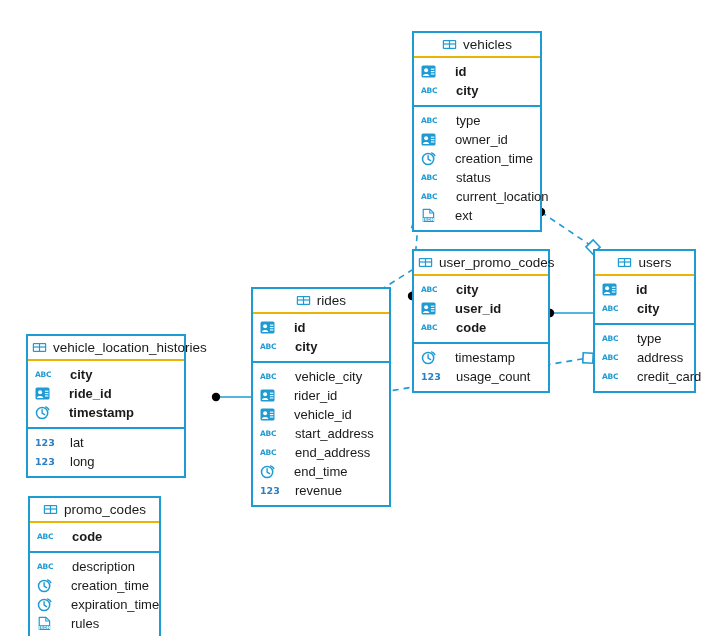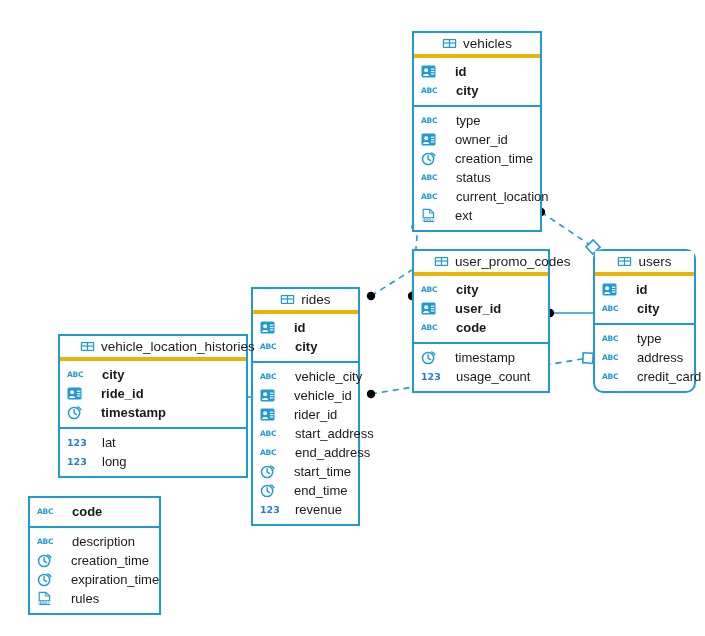--- a/index.html
+++ b/index.html
@@ -38,22 +38,22 @@
     background: #ffffff;
     border: 2px solid #1f9bd4;
     z-index: 2;
   }
   .entity-header {
     box-sizing: border-box;
     height: 25px;
     display: flex;
     align-items: center;
     gap: 6px;
-    padding: 0 20px;
-    border-bottom: 4px solid #eab308;
+    padding: 0 4px;
+    border-bottom: 2px solid #eab308;
     background: #ffffff;
     font-size: 13.5px;
     color: #1a1a1a;
     white-space: nowrap;
   }
   .entity-header.center {
     justify-content: center;
   }
   .entity-header.left {
     justify-content: flex-start;
@@ -276,21 +276,21 @@
             </svg>
           </span>
           <span class="fname">timestamp</span>
         </div>
         <div class="field">
           <span class="num-icon">123</span>
           <span class="fname">usage_count</span>
         </div>
       </div>
     </div>
-    <div class="entity" style="left: 593px; top: 249px; width: 103px; border-radius: 10px;">
+    <div class="entity" style="left: 593px; top: 249px; width: 103px;">
       <div class="entity-header center">
         <span class="icn">
           <svg width="15" height="15" viewBox="0 0 15 15">
             <rect x="0.8" y="3.0" width="13.4" height="9.0" rx="1" fill="#1f9bd4"></rect>
             <rect x="2.0" y="4.2" width="4.9" height="2.2" fill="#ffffff"></rect>
             <rect x="8.1" y="4.2" width="4.9" height="2.2" fill="#ffffff"></rect>
             <rect x="2.0" y="7.6" width="4.9" height="3.2" fill="#ffffff"></rect>
             <rect x="8.1" y="7.6" width="4.9" height="3.2" fill="#ffffff"></rect>
           </svg>
         </span>
@@ -323,21 +323,21 @@
         <div class="field">
           <span class="abc-icon">ABC</span>
           <span class="fname">address</span>
         </div>
         <div class="field">
           <span class="abc-icon">ABC</span>
           <span class="fname">credit_card</span>
         </div>
       </div>
     </div>
-    <div class="entity" style="left: 251px; top: 287px; width: 109px;">
+    <div class="entity" style="left: 251px; top: 287px; width: 140px;">
       <div class="entity-header center">
         <span class="icn">
           <svg width="15" height="15" viewBox="0 0 15 15">
             <rect x="0.8" y="3.0" width="13.4" height="9.0" rx="1" fill="#1f9bd4"></rect>
             <rect x="2.0" y="4.2" width="4.9" height="2.2" fill="#ffffff"></rect>
             <rect x="8.1" y="4.2" width="4.9" height="2.2" fill="#ffffff"></rect>
             <rect x="2.0" y="7.6" width="4.9" height="3.2" fill="#ffffff"></rect>
             <rect x="8.1" y="7.6" width="4.9" height="3.2" fill="#ffffff"></rect>
           </svg>
         </span>
@@ -371,70 +371,60 @@
           <span class="icn">
             <svg width="15" height="15" viewBox="0 0 15 15">
               <rect x="0.5" y="1.5" width="14" height="12" rx="1.6" fill="#1f9bd4"></rect>
               <circle cx="5.1" cy="6.2" r="2.0" fill="#ffffff"></circle>
               <path d="M1.9 12.0 C2.3 9.4 7.9 9.4 8.3 12.0 Z" fill="#ffffff"></path>
               <rect x="9.9" y="4.6" width="3.5" height="1.15" fill="#ffffff"></rect>
               <rect x="9.9" y="7.0" width="3.5" height="1.15" fill="#ffffff"></rect>
               <rect x="9.9" y="9.4" width="3.5" height="1.15" fill="#ffffff"></rect>
             </svg>
           </span>
+          <span class="fname">rider_id</span>
+        </div>
+        <div class="field">
+          <span class="icn">
+            <svg width="15" height="15" viewBox="0 0 15 15">
+              <rect x="0.5" y="1.5" width="14" height="12" rx="1.6" fill="#1f9bd4"></rect>
+              <circle cx="5.1" cy="6.2" r="2.0" fill="#ffffff"></circle>
+              <path d="M1.9 12.0 C2.3 9.4 7.9 9.4 8.3 12.0 Z" fill="#ffffff"></path>
+              <rect x="9.9" y="4.6" width="3.5" height="1.15" fill="#ffffff"></rect>
+              <rect x="9.9" y="7.0" width="3.5" height="1.15" fill="#ffffff"></rect>
+              <rect x="9.9" y="9.4" width="3.5" height="1.15" fill="#ffffff"></rect>
+            </svg>
+          </span>
           <span class="fname">vehicle_id</span>
-        </div>
-        <div class="field">
-          <span class="icn">
-            <svg width="15" height="15" viewBox="0 0 15 15">
-              <rect x="0.5" y="1.5" width="14" height="12" rx="1.6" fill="#1f9bd4"></rect>
-              <circle cx="5.1" cy="6.2" r="2.0" fill="#ffffff"></circle>
-              <path d="M1.9 12.0 C2.3 9.4 7.9 9.4 8.3 12.0 Z" fill="#ffffff"></path>
-              <rect x="9.9" y="4.6" width="3.5" height="1.15" fill="#ffffff"></rect>
-              <rect x="9.9" y="7.0" width="3.5" height="1.15" fill="#ffffff"></rect>
-              <rect x="9.9" y="9.4" width="3.5" height="1.15" fill="#ffffff"></rect>
-            </svg>
-          </span>
-          <span class="fname">rider_id</span>
         </div>
         <div class="field">
           <span class="abc-icon">ABC</span>
           <span class="fname">start_address</span>
         </div>
         <div class="field">
           <span class="abc-icon">ABC</span>
           <span class="fname">end_address</span>
         </div>
         <div class="field">
           <span class="icn">
             <svg width="15" height="15" viewBox="0 0 15 15">
               <circle cx="7.1" cy="8.0" r="5.6" fill="#ffffff" stroke="#1f9bd4" stroke-width="1.5"></circle>
               <path d="M7.1 4.6 L7.1 8.0 L9.6 9.6" fill="none" stroke="#1f9bd4" stroke-width="1.4" stroke-linecap="round"></path>
               <path d="M10.6 1.9 C12.2 2.4 13.3 3.4 13.8 4.6" fill="none" stroke="#1f9bd4" stroke-width="1.5" stroke-linecap="round"></path>
             </svg>
           </span>
-          <span class="fname">start_time</span>
-        </div>
-        <div class="field">
-          <span class="icn">
-            <svg width="15" height="15" viewBox="0 0 15 15">
-              <circle cx="7.1" cy="8.0" r="5.6" fill="#ffffff" stroke="#1f9bd4" stroke-width="1.5"></circle>
-              <path d="M7.1 4.6 L7.1 8.0 L9.6 9.6" fill="none" stroke="#1f9bd4" stroke-width="1.4" stroke-linecap="round"></path>
-              <path d="M10.6 1.9 C12.2 2.4 13.3 3.4 13.8 4.6" fill="none" stroke="#1f9bd4" stroke-width="1.5" stroke-linecap="round"></path>
-            </svg>
-          </span>
           <span class="fname">end_time</span>
         </div>
         <div class="field">
           <span class="num-icon">123</span>
           <span class="fname">revenue</span>
         </div>
       </div>
     </div>
-    <div class="entity" style="left: 26px; top: 334px; width: 190px; margin-left: 32px;">
+    <div class="entity" style="left: 26px; top: 334px; width: 160px;">
       <div class="entity-header left">
         <span class="icn">
           <svg width="15" height="15" viewBox="0 0 15 15">
             <rect x="0.8" y="3.0" width="13.4" height="9.0" rx="1" fill="#1f9bd4"></rect>
             <rect x="2.0" y="4.2" width="4.9" height="2.2" fill="#ffffff"></rect>
             <rect x="8.1" y="4.2" width="4.9" height="2.2" fill="#ffffff"></rect>
             <rect x="2.0" y="7.6" width="4.9" height="3.2" fill="#ffffff"></rect>
             <rect x="8.1" y="7.6" width="4.9" height="3.2" fill="#ffffff"></rect>
           </svg>
         </span>
@@ -474,20 +464,32 @@
           <span class="num-icon">123</span>
           <span class="fname">lat</span>
         </div>
         <div class="field">
           <span class="num-icon">123</span>
           <span class="fname">long</span>
         </div>
       </div>
     </div>
     <div class="entity" style="left: 28px; top: 496px; width: 133px;">
+      <div class="entity-header center">
+        <span class="icn">
+          <svg width="15" height="15" viewBox="0 0 15 15">
+            <rect x="0.8" y="3.0" width="13.4" height="9.0" rx="1" fill="#1f9bd4"></rect>
+            <rect x="2.0" y="4.2" width="4.9" height="2.2" fill="#ffffff"></rect>
+            <rect x="8.1" y="4.2" width="4.9" height="2.2" fill="#ffffff"></rect>
+            <rect x="2.0" y="7.6" width="4.9" height="3.2" fill="#ffffff"></rect>
+            <rect x="8.1" y="7.6" width="4.9" height="3.2" fill="#ffffff"></rect>
+          </svg>
+        </span>
+        <span>promo_codes</span>
+      </div>
       <div class="section keys">
         <div class="field key">
           <span class="abc-icon">ABC</span>
           <span class="fname">code</span>
         </div>
       </div>
       <div class="section">
         <div class="field">
           <span class="abc-icon">ABC</span>
           <span class="fname">description</span>

